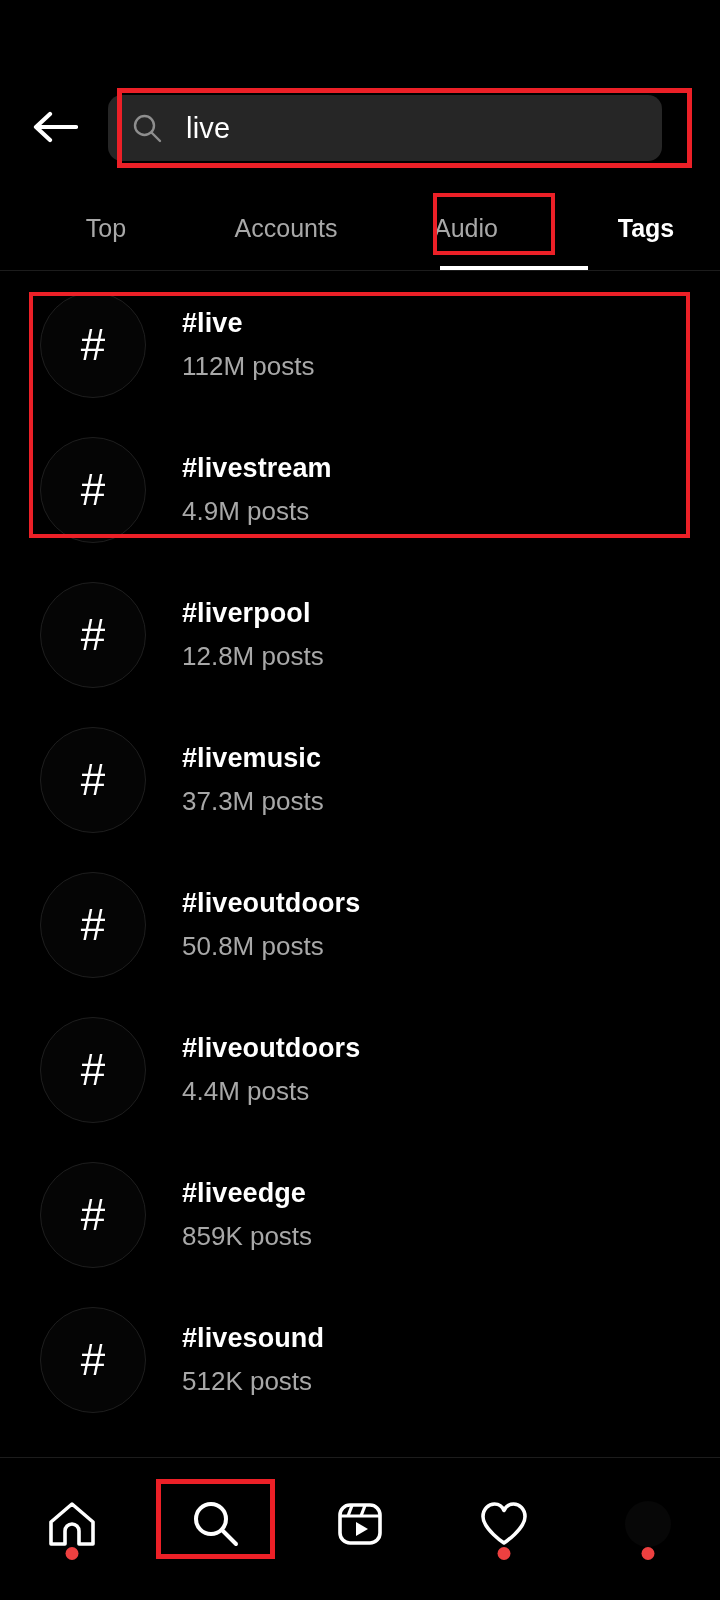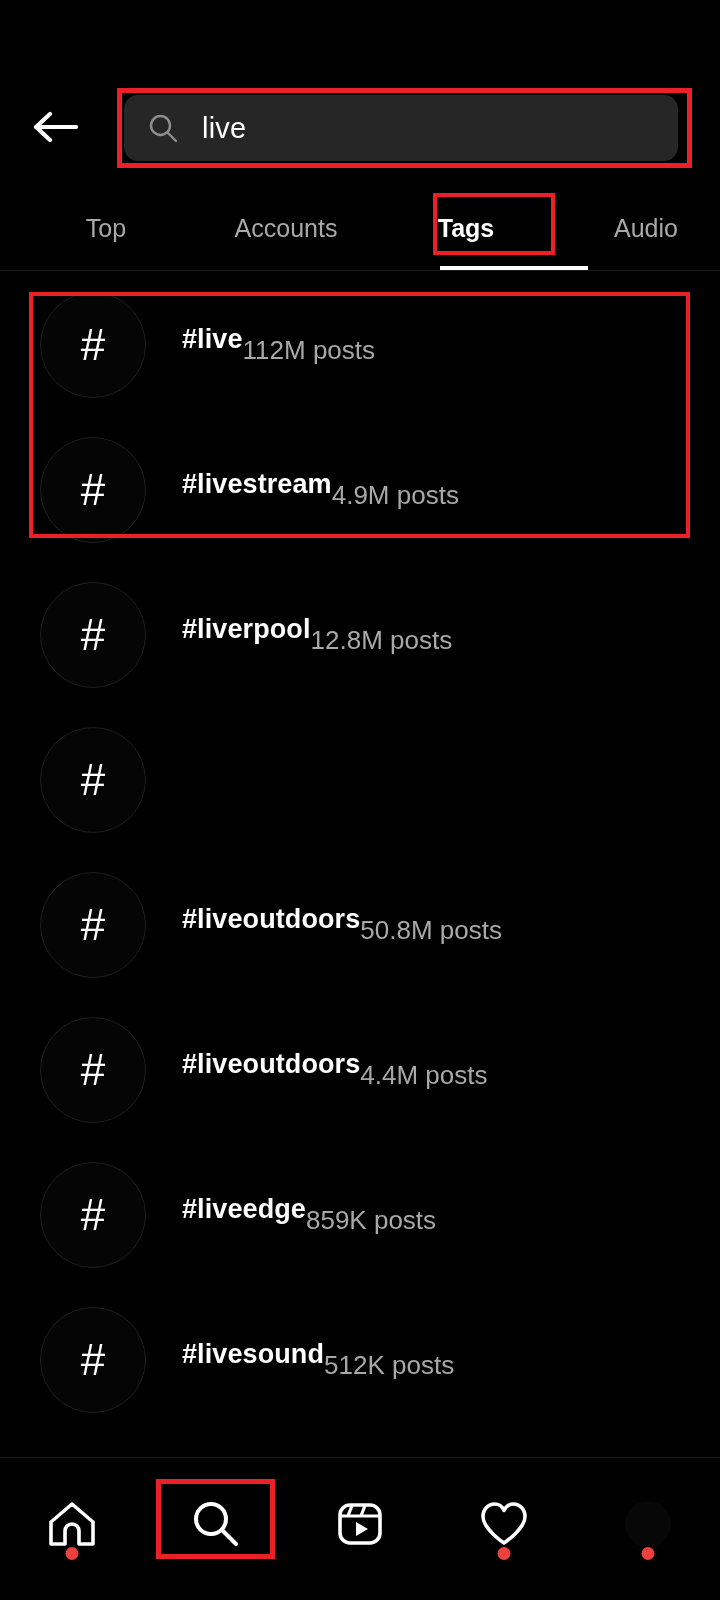--- a/index.html
+++ b/index.html
@@ -22,21 +22,21 @@
     width: 720px; height: 185px;
   }
   .back-btn {
     position: absolute;
     left: 24px; top: 98px;
     width: 62px; height: 58px;
     display: flex; align-items: center; justify-content: center;
   }
   .search-wrap {
     position: absolute;
-    left: 124px; top: 95px;
+    left: 108px; top: 95px;
     width: 554px; height: 66px;
     background: #262626;
     border-radius: 14px;
     display: flex;
     align-items: center;
     padding: 14px 22px;
   }
   .search-icon-box {
     width: 34px; height: 34px;
     flex: 0 0 34px;
@@ -110,21 +110,21 @@
     align-items: center;
     justify-content: center;
     color: #ffffff;
     font-size: 44px;
     font-weight: 300;
     line-height: 1;
   }
   .row-text {
     margin-left: 36px;
     display: flex;
-    flex-direction: row;
+    flex-direction: column;
     justify-content: center;
   }
   .row-title {
     color: #ffffff;
     font-size: 27px;
     font-weight: bold;
     letter-spacing: 0.1px;
     line-height: 1.2;
   }
   .row-sub {
@@ -214,25 +214,25 @@
     </div>
   </div>
 
   <div class="tabs">
     <div class="tab">
         <span>Top</span>
       </div>
     <div class="tab">
         <span>Accounts</span>
       </div>
+    <div class="tab">
+        <span>Audio</span>
+      </div>
     <div class="tab active">
         <span>Tags</span>
-      </div>
-    <div class="tab">
-        <span>Audio</span>
       </div>
   </div>
   <div class="tab-underline"></div>
   <div class="tabs-divider"></div>
 
   <div class="list">
 
     <div class="row">
       <div class="avatar">
           <span>#</span>
@@ -260,20 +260,24 @@
       <div class="row-text">
         <span class="row-title">#liverpool</span>
         <span class="row-sub">12.8M posts</span>
       </div>
     </div>
 
     <div class="row">
       <div class="avatar">
           <span>#</span>
         </div>
+      <div class="row-text">
+        <span class="row-title">#livemusic</span>
+        <span class="row-sub">37.3M posts</span>
+      </div>
     </div>
 
     <div class="row">
       <div class="avatar">
           <span>#</span>
         </div>
       <div class="row-text">
         <span class="row-title">#liveoutdoors</span>
         <span class="row-sub">50.8M posts</span>
       </div>

